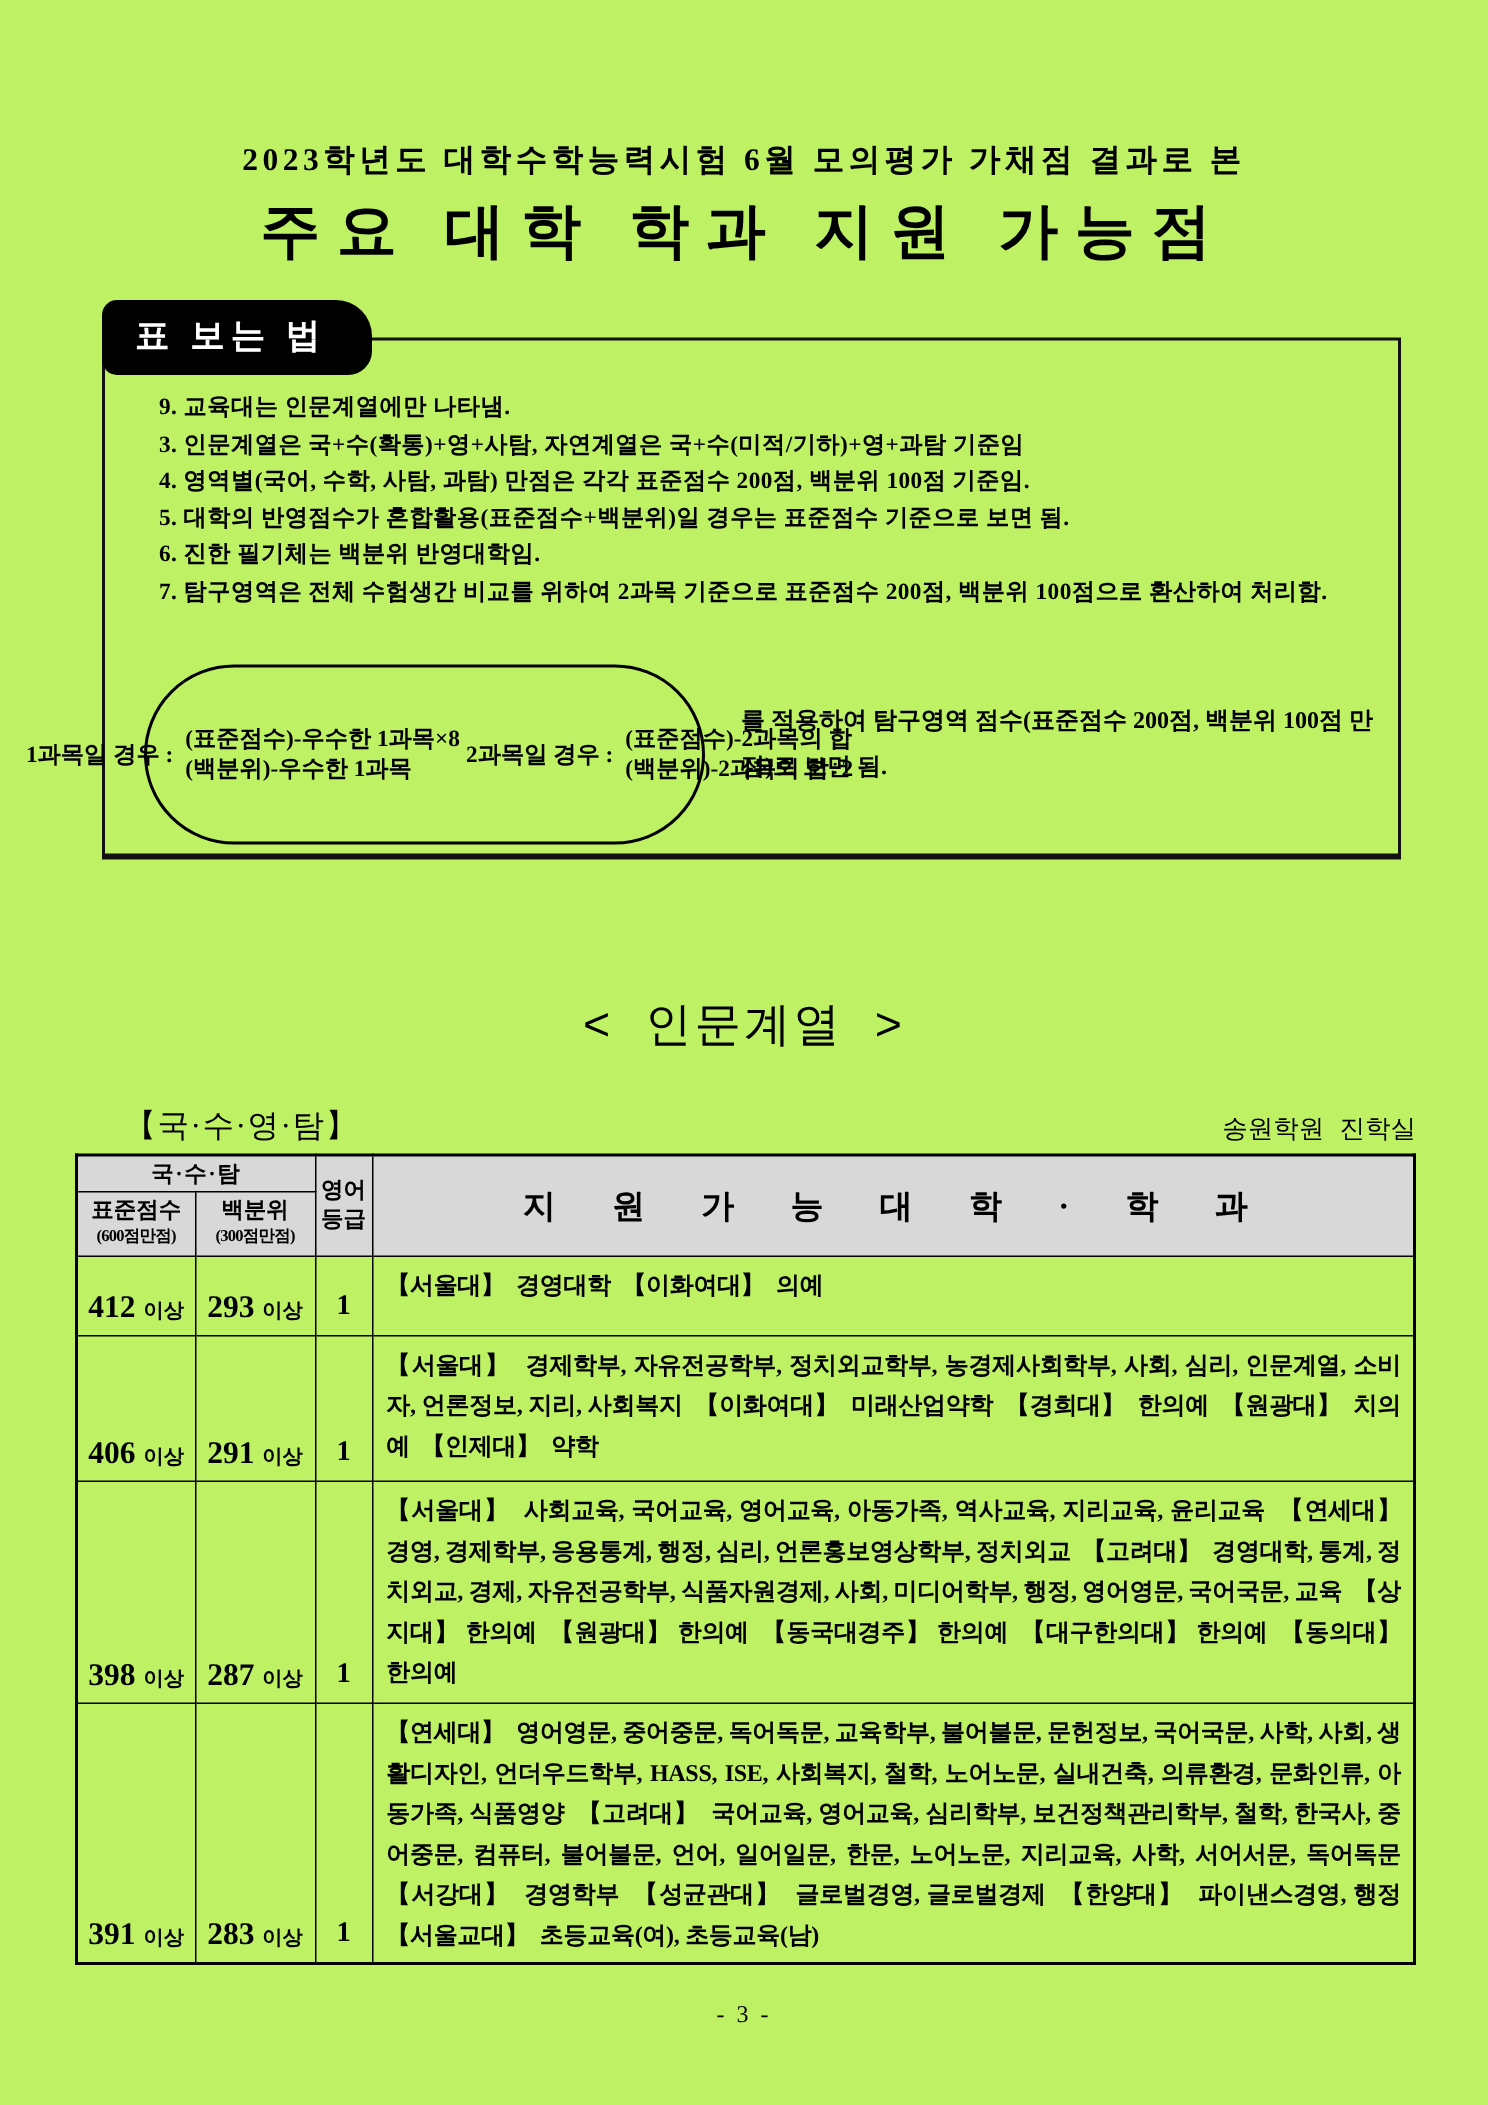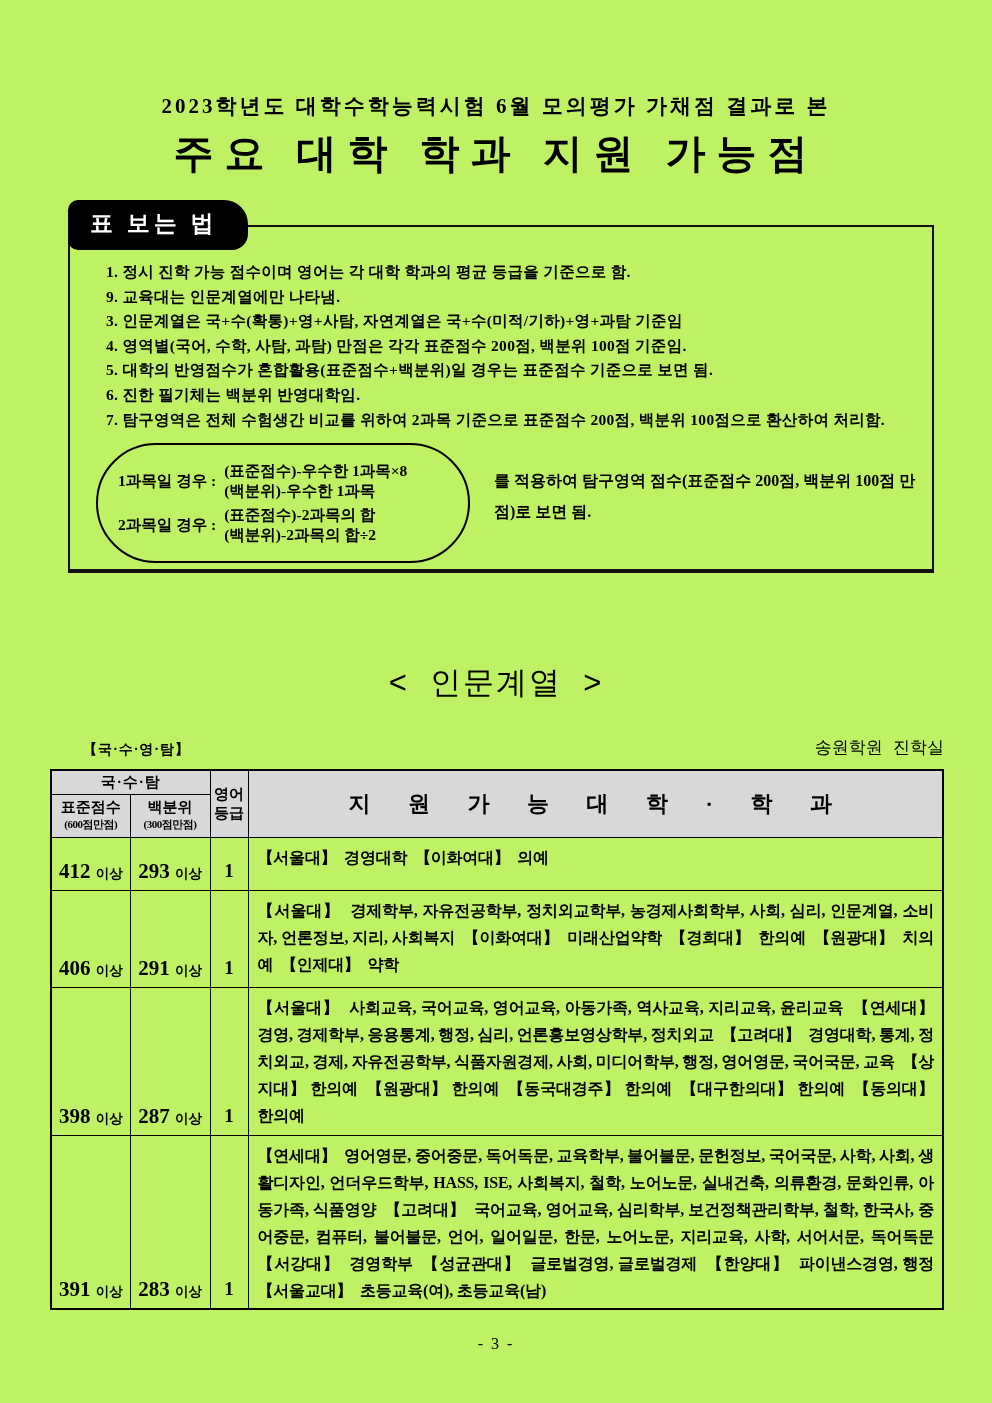--- a/index.html
+++ b/index.html
@@ -38,21 +38,21 @@
     font-size: 15.5px; font-weight: bold; line-height: 24.6px;
     letter-spacing: 0.3px;
   }
   .legend-formula {
     position: absolute; top: 216px; left: 26px; right: 8px;
     display: flex; align-items: center;
   }
   .formula-oval {
     width: 374px; height: 120px; flex: none;
     border: 2px solid #000; border-radius: 60px;
-    display: flex; flex-direction: column; justify-content: center;
+    display: flex; justify-content: center;
     padding-left: 20px; gap: 4px;
   }
   .formula-case { display: flex; align-items: center; gap: 8px; }
   .formula-case-label { font-size: 15.5px; font-weight: bold; white-space: nowrap; }
   .formula-lines { font-size: 15.5px; font-weight: bold; line-height: 20px; white-space: nowrap; }
   .formula-side {
     margin-left: 24px; width: 460px;
     font-size: 16px; font-weight: bold; line-height: 31px;
     margin-top: -14px;
   }
@@ -62,21 +62,21 @@
     position: absolute; top: 662px; left: 0; width: 100%;
     text-align: center;
     font-family: "Liberation Sans", "DejaVu Sans", sans-serif;
     font-size: 31px; letter-spacing: 2px; white-space: pre;
   }
   
   .table-meta {
     position: absolute; top: 736px; left: 50px; width: 894px;
     display: flex; justify-content: space-between; align-items: flex-end;
   }
-  .table-meta-left { font-size: 14px; font-weight: bold; padding-left: 33px; letter-spacing: 1px; }
+  .table-meta-left { font-size: 21px; font-weight: normal; padding-left: 33px; letter-spacing: 1px; }
   .table-meta-right { font-family: Liberation Mono, monospace; font-size: 17px; }
   
   .main-table {
     position: absolute; top: 769px; left: 50px; width: 894px;
     border-collapse: collapse; table-layout: fixed;
     border: 2px solid #000;
   }
   .main-table th, .main-table td { border: 1px solid #000; }
   .main-table thead th { background: #d8d8d8; font-weight: bold; }
   .th-group { height: 24px; font-size: 15px; letter-spacing: 1px; }
@@ -112,21 +112,20 @@
 <body>
 
 <div class="page">
 
   <div class="subtitle">2023학년도 대학수학능력시험 6월 모의평가 가채점 결과로 본</div>
   <div class="main-title">주요 대학 학과 지원 가능점</div>
 
   <div class="legend-box">
     <div class="legend-label">표 보는 법</div>
     <div class="legend-notes">
-      <div class="note-line"><span>1. 정시 진학 가능 점수이며 영어는 각 대학 학과의 평균 등급을 기준으로 함.</span></div>
       <div class="note-line"><span>9. 교육대는 인문계열에만 나타냄.</span></div>
       <div class="note-line"><span>3. 인문계열은 국+수(확통)+영+사탐,  자연계열은 국+수(미적/기하)+영+과탐 기준임</span></div>
       <div class="note-line"><span>4. 영역별(국어, 수학, 사탐, 과탐) 만점은 각각 표준점수 200점,  백분위 100점 기준임.</span></div>
       <div class="note-line"><span>5. 대학의 반영점수가 혼합활용(표준점수+백분위)일 경우는 표준점수 기준으로 보면 됨.</span></div>
       <div class="note-line"><span>6. </span><span class="seg-bi">진한 필기체</span><span>는 백분위 반영대학임.</span></div>
       <div class="note-line"><span>7. 탐구영역은 전체 수험생간 비교를 위하여 2과목 기준으로 표준점수 200점,  백분위 100점으로 환산하여 처리함.</span></div>
     </div>
     <div class="legend-formula">
       <div class="formula-oval">
         <div class="formula-case">

